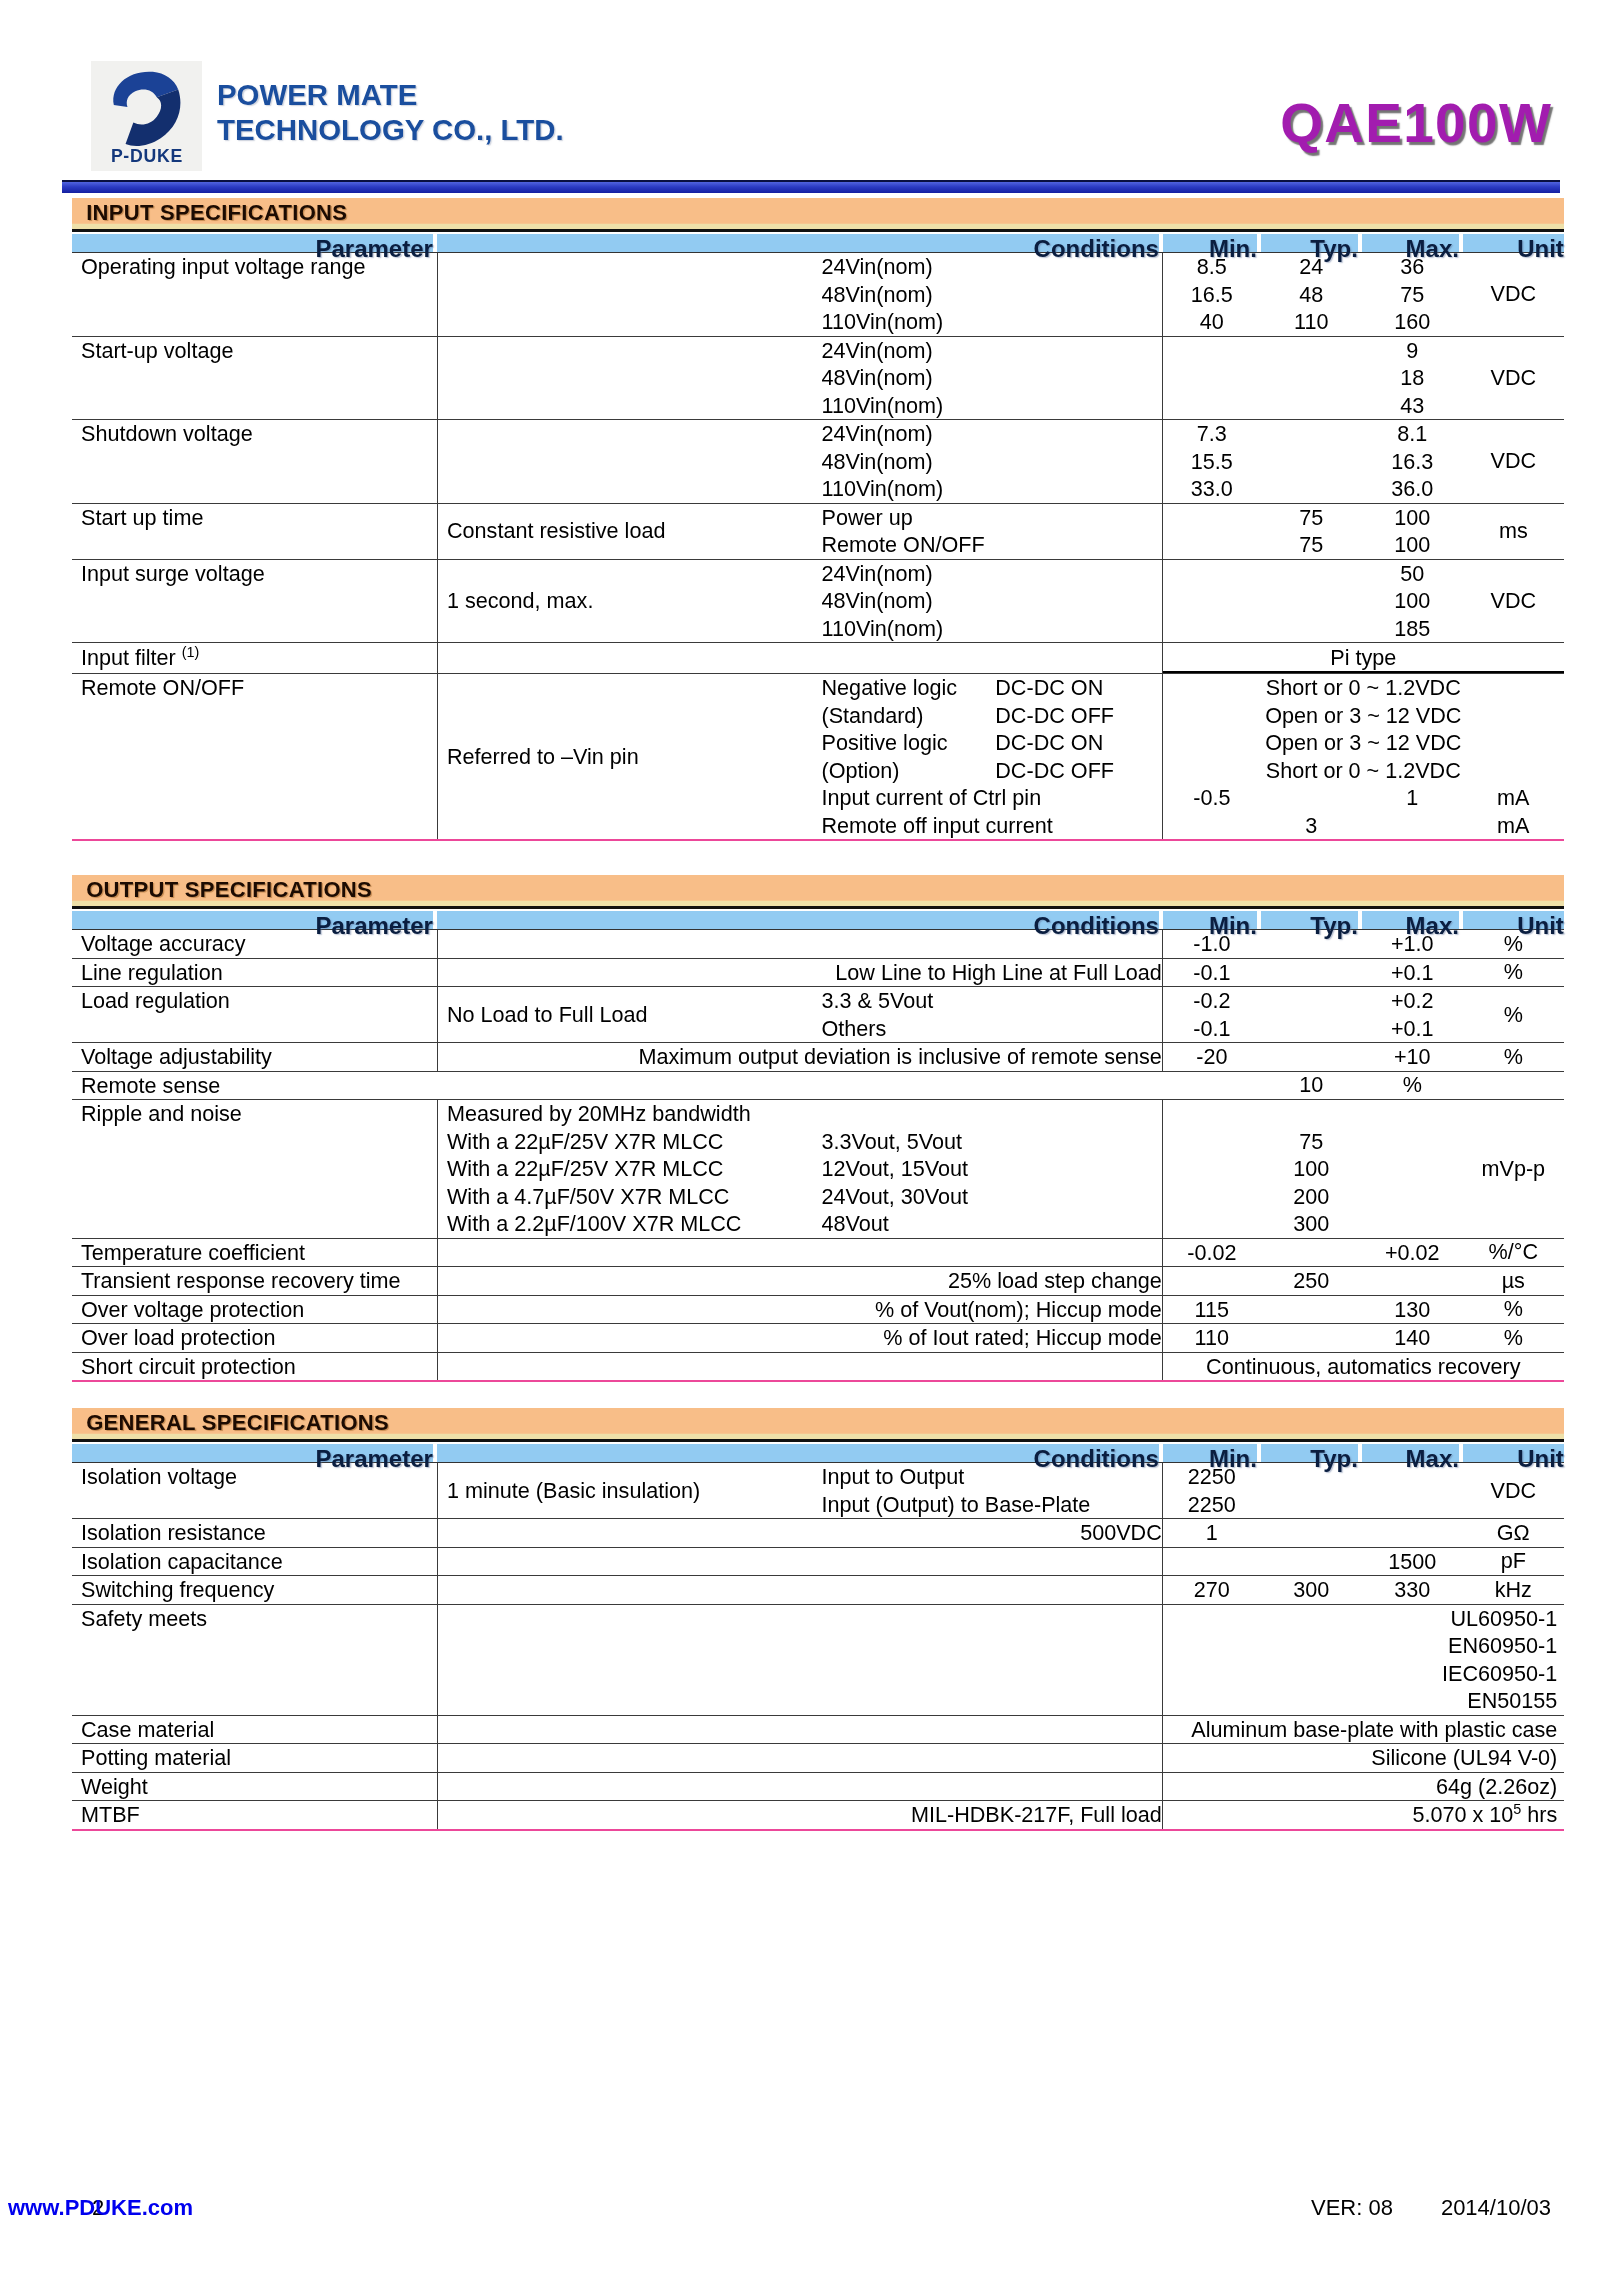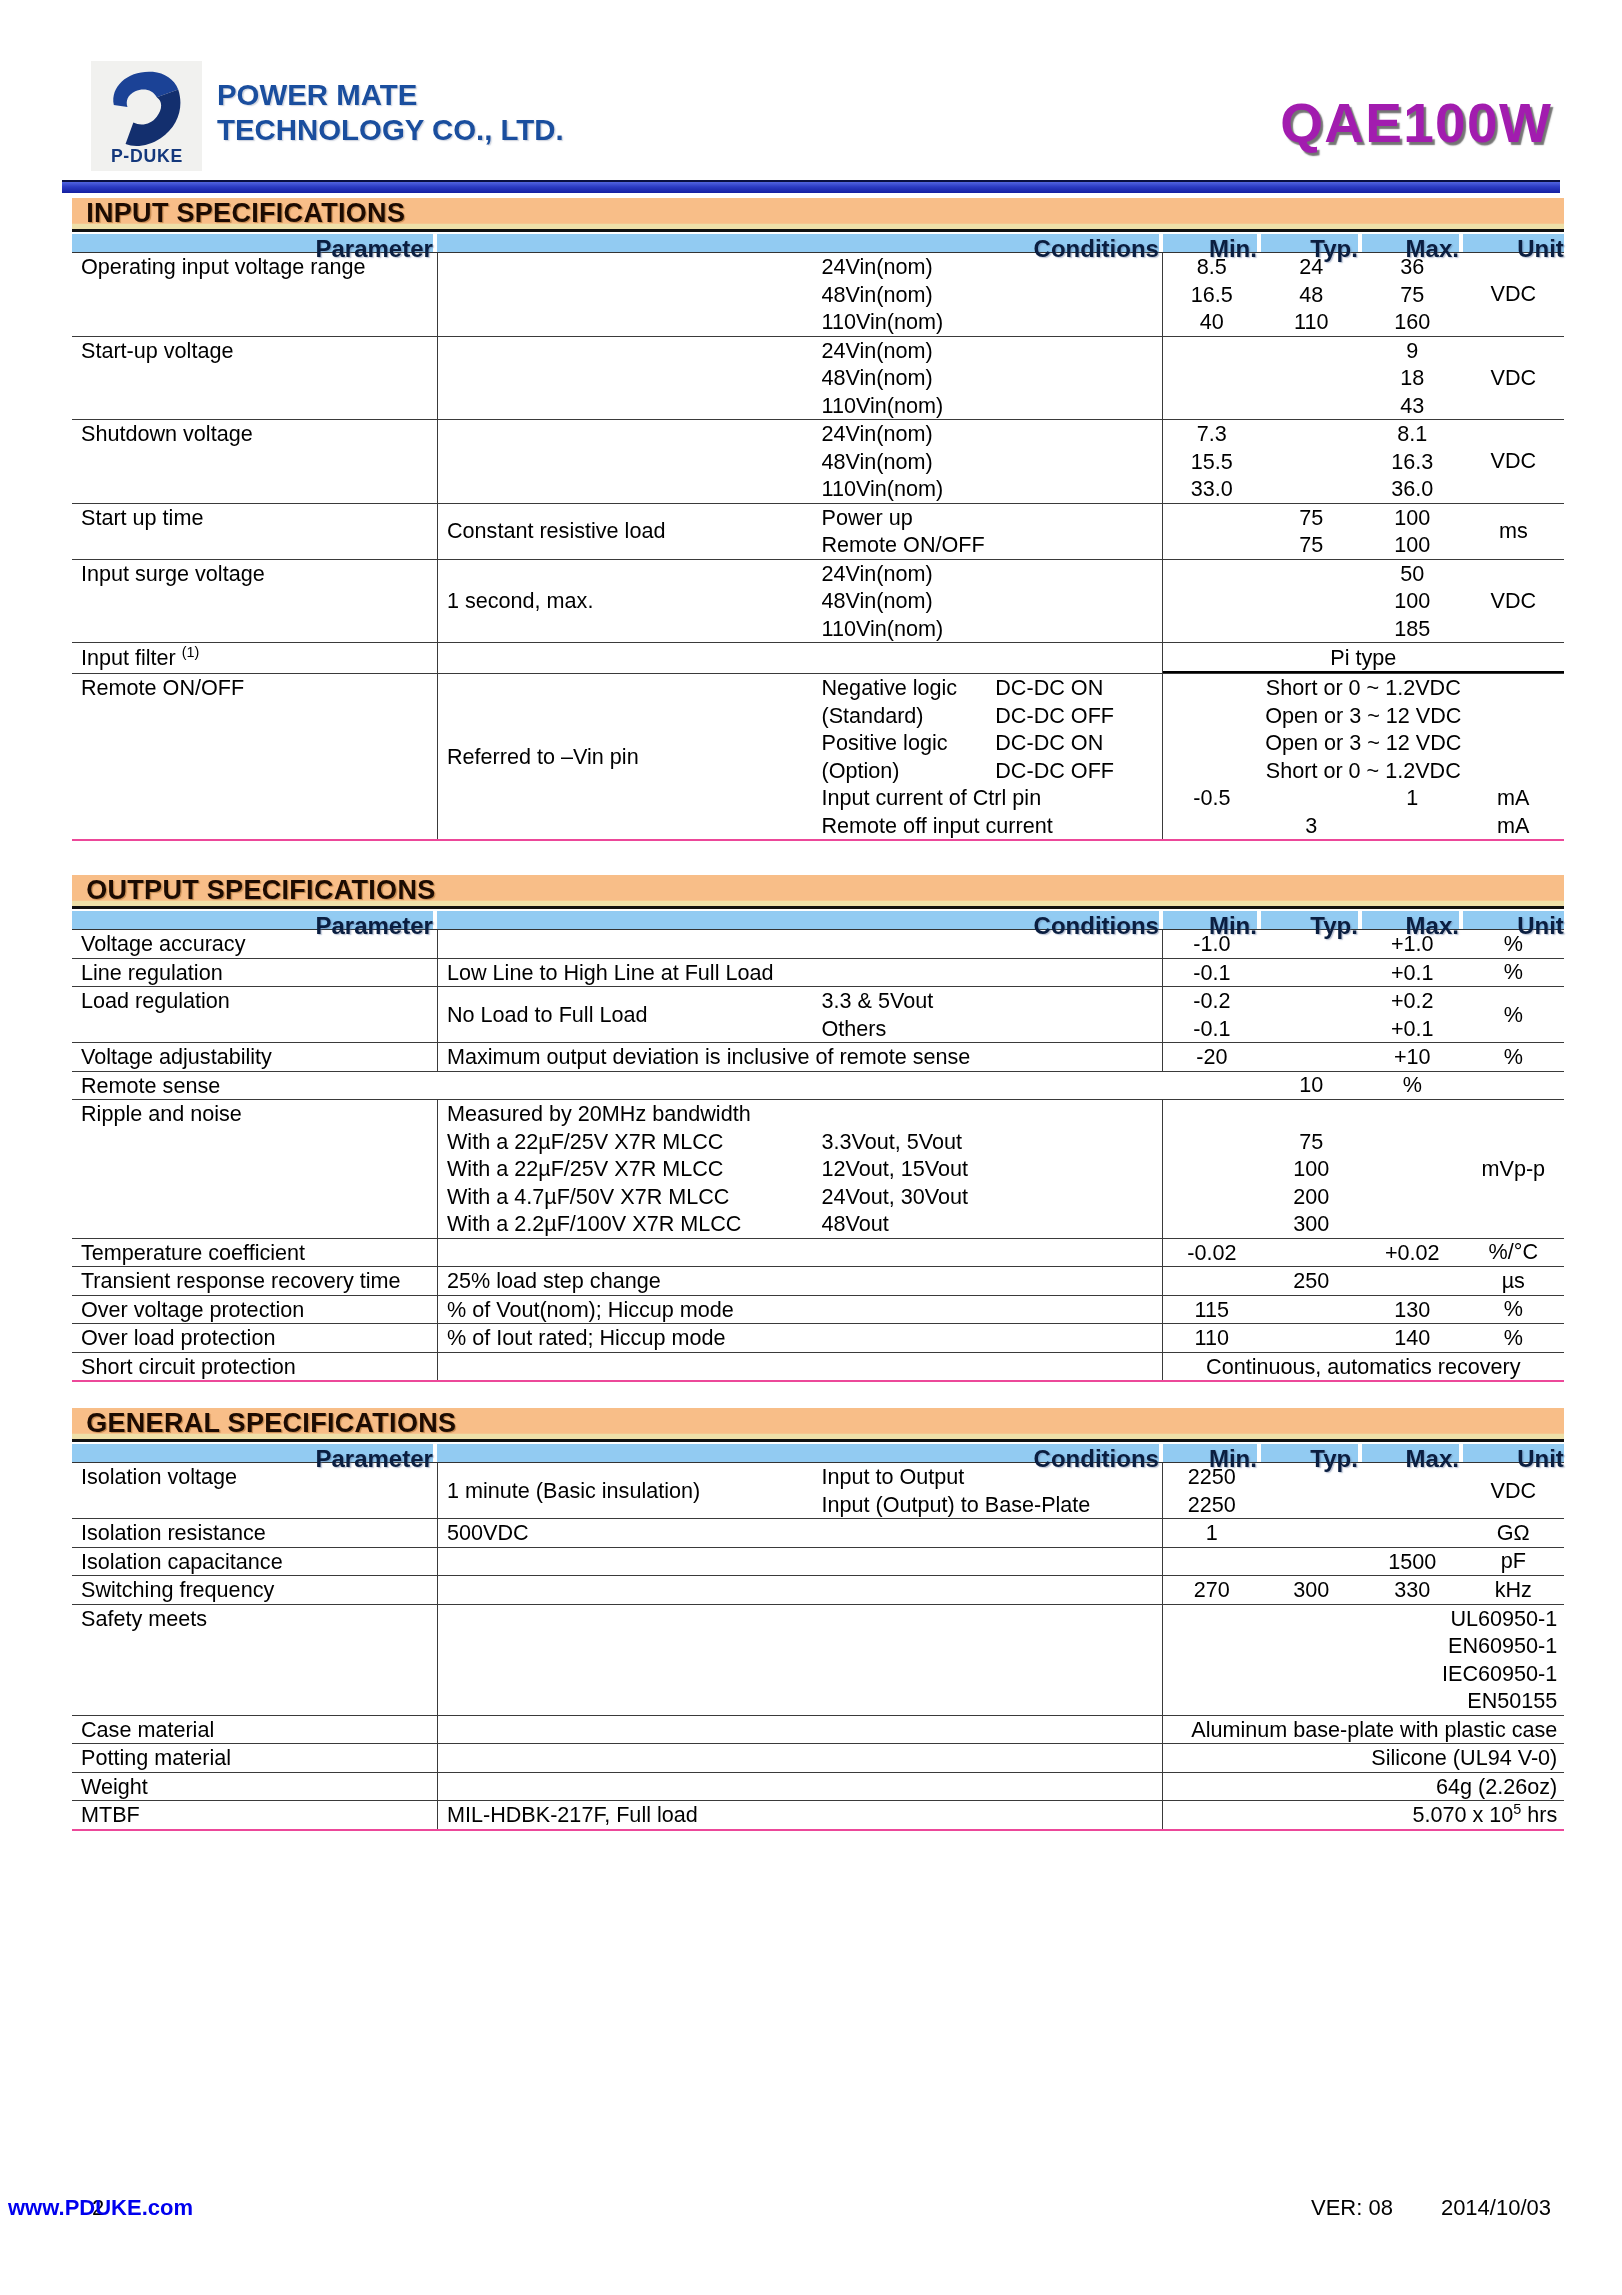--- a/index.html
+++ b/index.html
@@ -25,40 +25,40 @@
           background:linear-gradient(180deg,#5064e0 0%,#2b3bc4 45%,#141fa0 100%);
           border-top:2px solid #091042; }
 
   
   .spec { margin-left:9.8px; width:1492px; }
   .spec.first { margin-top:5.2px; }
   .gap52 { margin-top:34px; }
   .gap40 { margin-top:26px; }
   .section-bar { height:34px; line-height:30px; background:#f8be88;
                  box-shadow:inset 0 -5.2px 0 #eee0a9; border-bottom:3.9px solid #111;
-                 font-size:27px; font-weight:bold; padding-left:14.4px; color:#1c0b02;
+                 font-size:22px; font-weight:bold; padding-left:14.4px; color:#1c0b02;
                  text-shadow:1.3px 1.3px 0.7px rgba(150,90,30,.5); letter-spacing:0.3px; }
   .thead { display:grid; grid-template-columns:365px 726px 98px 101px 101px 101px;
            margin-top:2px; border-bottom:1.3px solid #333; }
   .th { background:#92cbf2; margin-right:3.9px; height:18px; line-height:30px;
         text-align:right; font-weight:bold; font-size:24px; color:#0a1e40;
         text-shadow:1.3px 1.3px 1.3px rgba(90,110,150,.45); }
   .th:last-child { margin-right:0; }
 
   .r { display:grid; grid-template-columns:365px 726px 98px 101px 101px 101px;
        border-top:1.3px solid #3a3a3a; }
   .tb .r:first-child { border-top:none; }
   .tb { border-bottom:2px solid #ec4899; }
 
   .p { padding-left:9.2px; line-height:27.5px; }
   .c { border-left:1.3px solid #3a3a3a; border-right:1.3px solid #3a3a3a; position:relative; }
   .line { height:27.5px; line-height:27.5px; }
   .pad2 { padding-top:1.3px; padding-bottom:1.3px; }
   .left { position:absolute; left:9.2px; top:50%; transform:translateY(-50%); white-space:nowrap; }
-  .full { padding-left:9.2px; }
+  .full { padding-left:9.2px;text-align:right; }
   .sub { padding-left:53%; }
   .cpair { position:relative; padding-left:9.2px; }
   .sub53 { position:absolute; left:53%; top:0; }
   .dc { position:absolute; left:77%; top:0; }
   .v { text-align:center; }
   .u { display:flex; align-items:center; justify-content:center; text-align:center; }
   .span4 { grid-column:3 / -1; text-align:center; }
   .span4.right { text-align:right; padding-right:6.5px; }
   .thick { border-bottom:2.6px solid #000; }
   .vgrid { display:grid; grid-template-columns:98px 101px 101px 101px; height:27.5px; }

